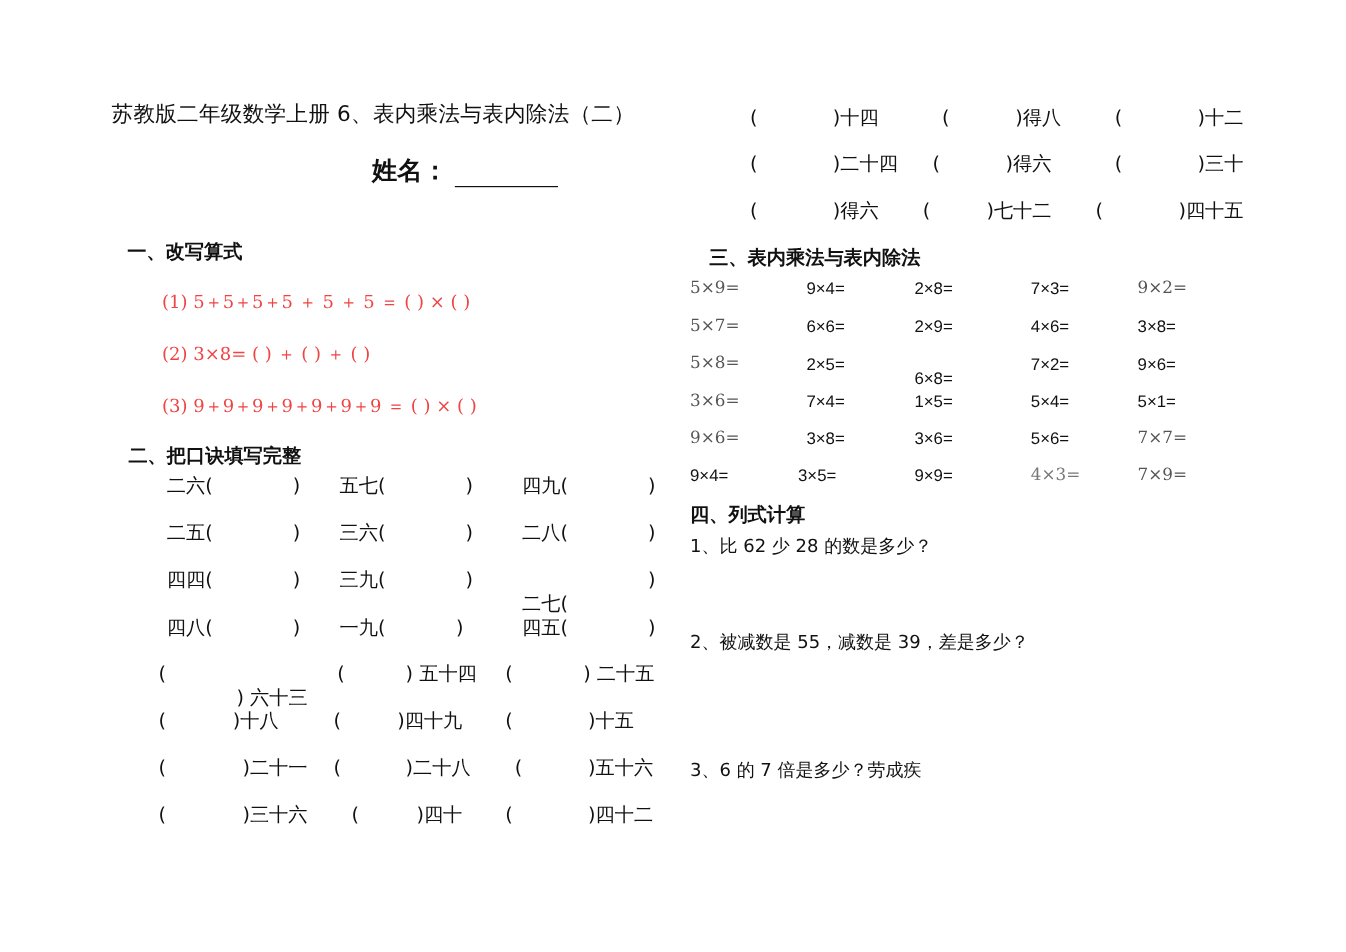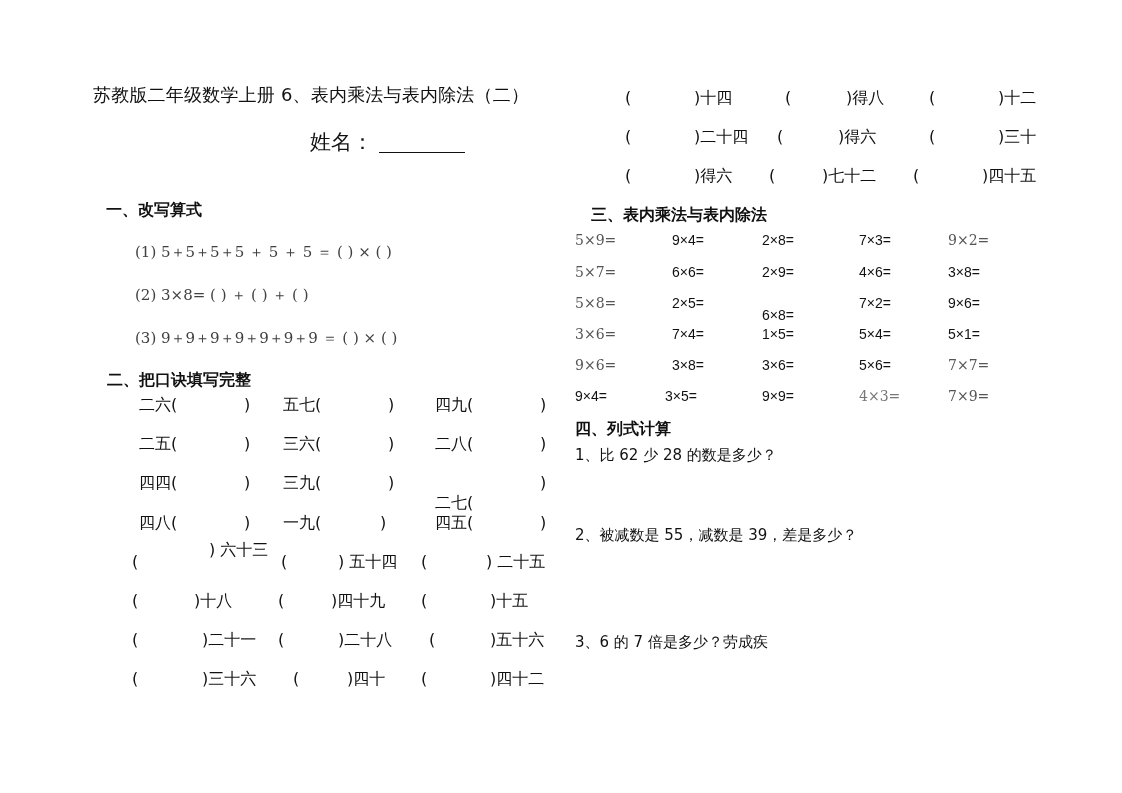--- a/index.html
+++ b/index.html
@@ -3,24 +3,24 @@
   <meta charset="utf-8">
   <style>
     html, body { margin: 0; padding: 0; background: #ffffff; }
     body {
       width: 1122px; height: 793px; position: relative; overflow: hidden;
       font-family: "DejaVu Sans", "Liberation Sans", sans-serif;
       color: #111;
     }
     .abs { position: absolute; white-space: nowrap; }
     .title { left: 93px; top: 83px; font-size: 18px; letter-spacing: 0.2px; }
-    .name-row { left: 310px; top: 128px; font-size: 21px; font-weight: normal; display: flex; align-items: center; }
+    .name-row { left: 310px; top: 128px; font-size: 21px; font-weight: bold; display: flex; align-items: flex-end; }
     .name-line { display: inline-block; width: 86px; border-bottom: 1.5px solid #111; margin-left: 6px; height: 20px; }
     .h { font-size: 16px; font-weight: bold; }
-    .serif { font-family: "DejaVu Serif", "Liberation Serif", serif; font-size: 14px; color: #404040; }
+    .serif { font-family: "DejaVu Serif", "Liberation Serif", serif; font-size: 14px; color: #ef4444; }
     .q1 { font-size: 15px; }
     .cell { font-size: 16px; }
     .calc { font-size: 14px; }
     .calc.serif { color: #555; font-size: 14px; }
     .calc.sans { font-family: "Liberation Sans", sans-serif; font-weight: 500; }
     .calc.light { color: #777; }
     .wp { font-size: 15px; }
   </style>
 </head>
 <body>
@@ -67,21 +67,21 @@
     <div class="abs cell" style="left:244px; top:513px;">)</div>
     <div class="abs cell" style="left:283px; top:513px;"><span>一九(</span></div>
     <div class="abs cell" style="left:380px; top:513px;">)</div>
     <div class="abs cell" style="left:435px; top:513px;"><span>四五(</span></div>
     <div class="abs cell" style="left:540px; top:513px;">)</div>
   </div>
 
   <div>
 
     <div class="abs cell" style="left:132px; top:552px;">(</div>
-    <div class="abs cell" style="left:197px; top:540px;margin-left:12px;"><span>)</span> <span>六十三</span></div>
+    <div class="abs cell" style="left:197px; top:572px;"><span>)</span> <span>六十三</span></div>
     <div class="abs cell" style="left:281px; top:552px;">(</div>
     <div class="abs cell" style="left:338px; top:552px;"><span>)</span> <span>五十四</span></div>
     <div class="abs cell" style="left:421px; top:552px;">(</div>
     <div class="abs cell" style="left:486px; top:552px;"><span>)</span> <span>二十五</span></div>
 
     <div class="abs cell" style="left:132px; top:591px;">(</div>
     <div class="abs cell" style="left:194px; top:591px;"><span>)</span><span>十八</span></div>
     <div class="abs cell" style="left:278px; top:591px;">(</div>
     <div class="abs cell" style="left:331px; top:591px;"><span>)</span><span>四十九</span></div>
     <div class="abs cell" style="left:421px; top:591px;">(</div>

